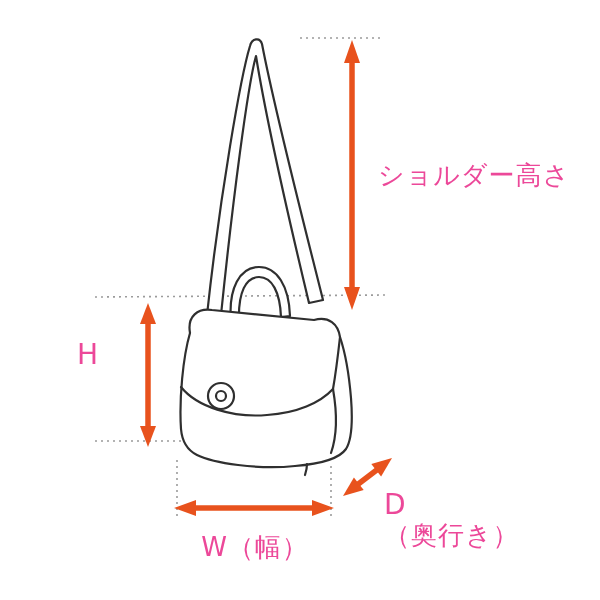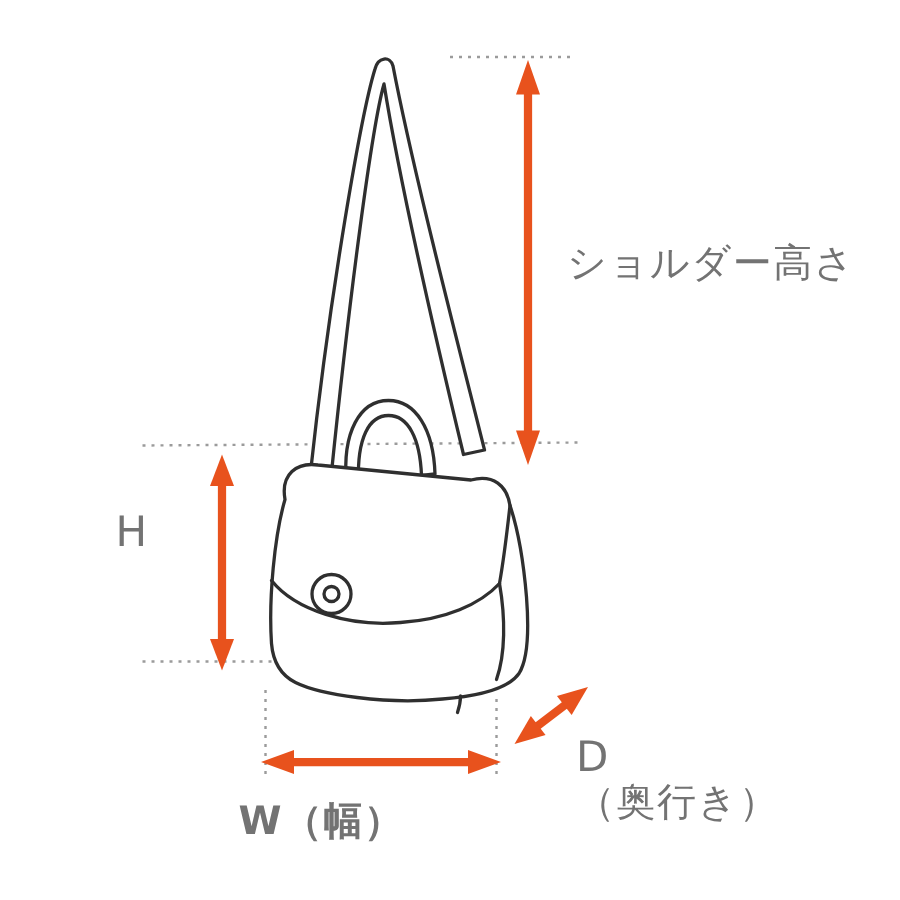--- a/index.html
+++ b/index.html
@@ -12,25 +12,25 @@
   .canvas{
     position:relative;width:600px;height:600px;background:var(--bg-color);
     font-family:"DejaVu Sans","Liberation Sans",sans-serif;overflow:hidden;
   }
   .canvas svg{position:absolute;left:0;top:0;}
   .dotted{fill:none;stroke:var(--dotted-color);stroke-width:1.6;stroke-dasharray:2 4;}
   .bagfill{fill:#ffffff;stroke:var(--line-color);stroke-width:2.2;stroke-linejoin:round;}
   .bagline{fill:none;stroke:var(--line-color);stroke-width:2.2;stroke-linecap:round;}
   .arrow-head{fill:var(--arrow-color);stroke:none;}
   .arrow-shaft{fill:none;stroke:var(--arrow-color);stroke-width:5.5;stroke-linecap:butt;}
-  .lbl{position:absolute;color:#737373;font-size:26px;font-weight:500;letter-spacing:1px;white-space:nowrap;}
+  .lbl{position:absolute;color:#ec4899;font-size:26px;font-weight:500;letter-spacing:1px;white-space:nowrap;}
   .lbl-shoulder{left:378px;top:158px;}
   .lbl-hblock{left:38px;top:338px;width:100px;text-align:center;line-height:33px;white-space:normal;}
   .lbl-hblock .abbr{font-size:28px;}
-  .lbl-wlabel{left:159px;top:530px;width:160px;font-weight:bold;}
+  .lbl-wlabel{left:175px;top:530px;width:160px;text-align:center;}
   .lbl-dblock{left:384px;top:489px;line-height:31px;white-space:normal;}
   .lbl-dblock .abbr{font-size:28px;}
 </style>
 </head>
 <body>
 
 <div class="canvas">
 
   <svg width="600" height="600" viewBox="0 0 600 600">
 

